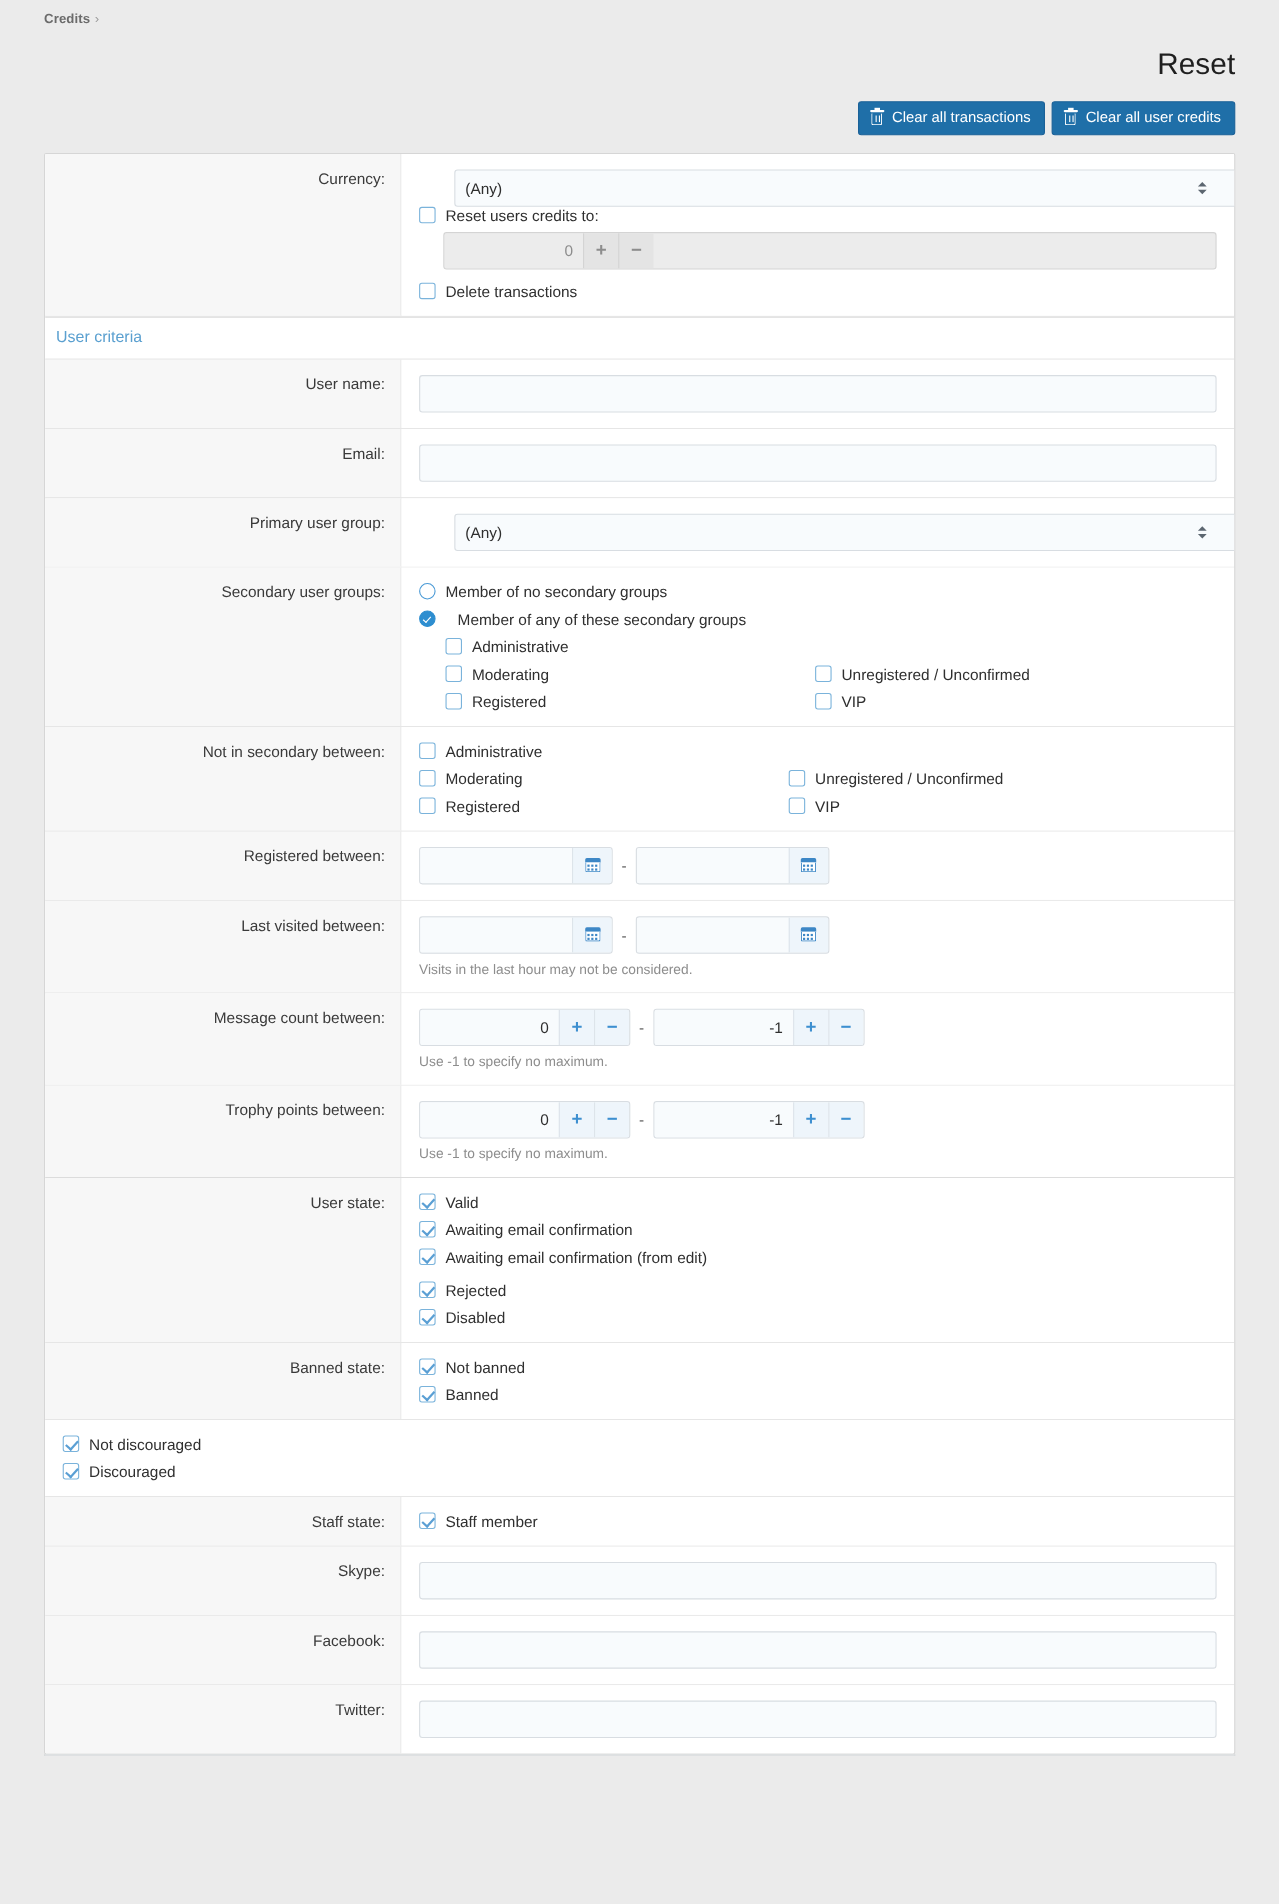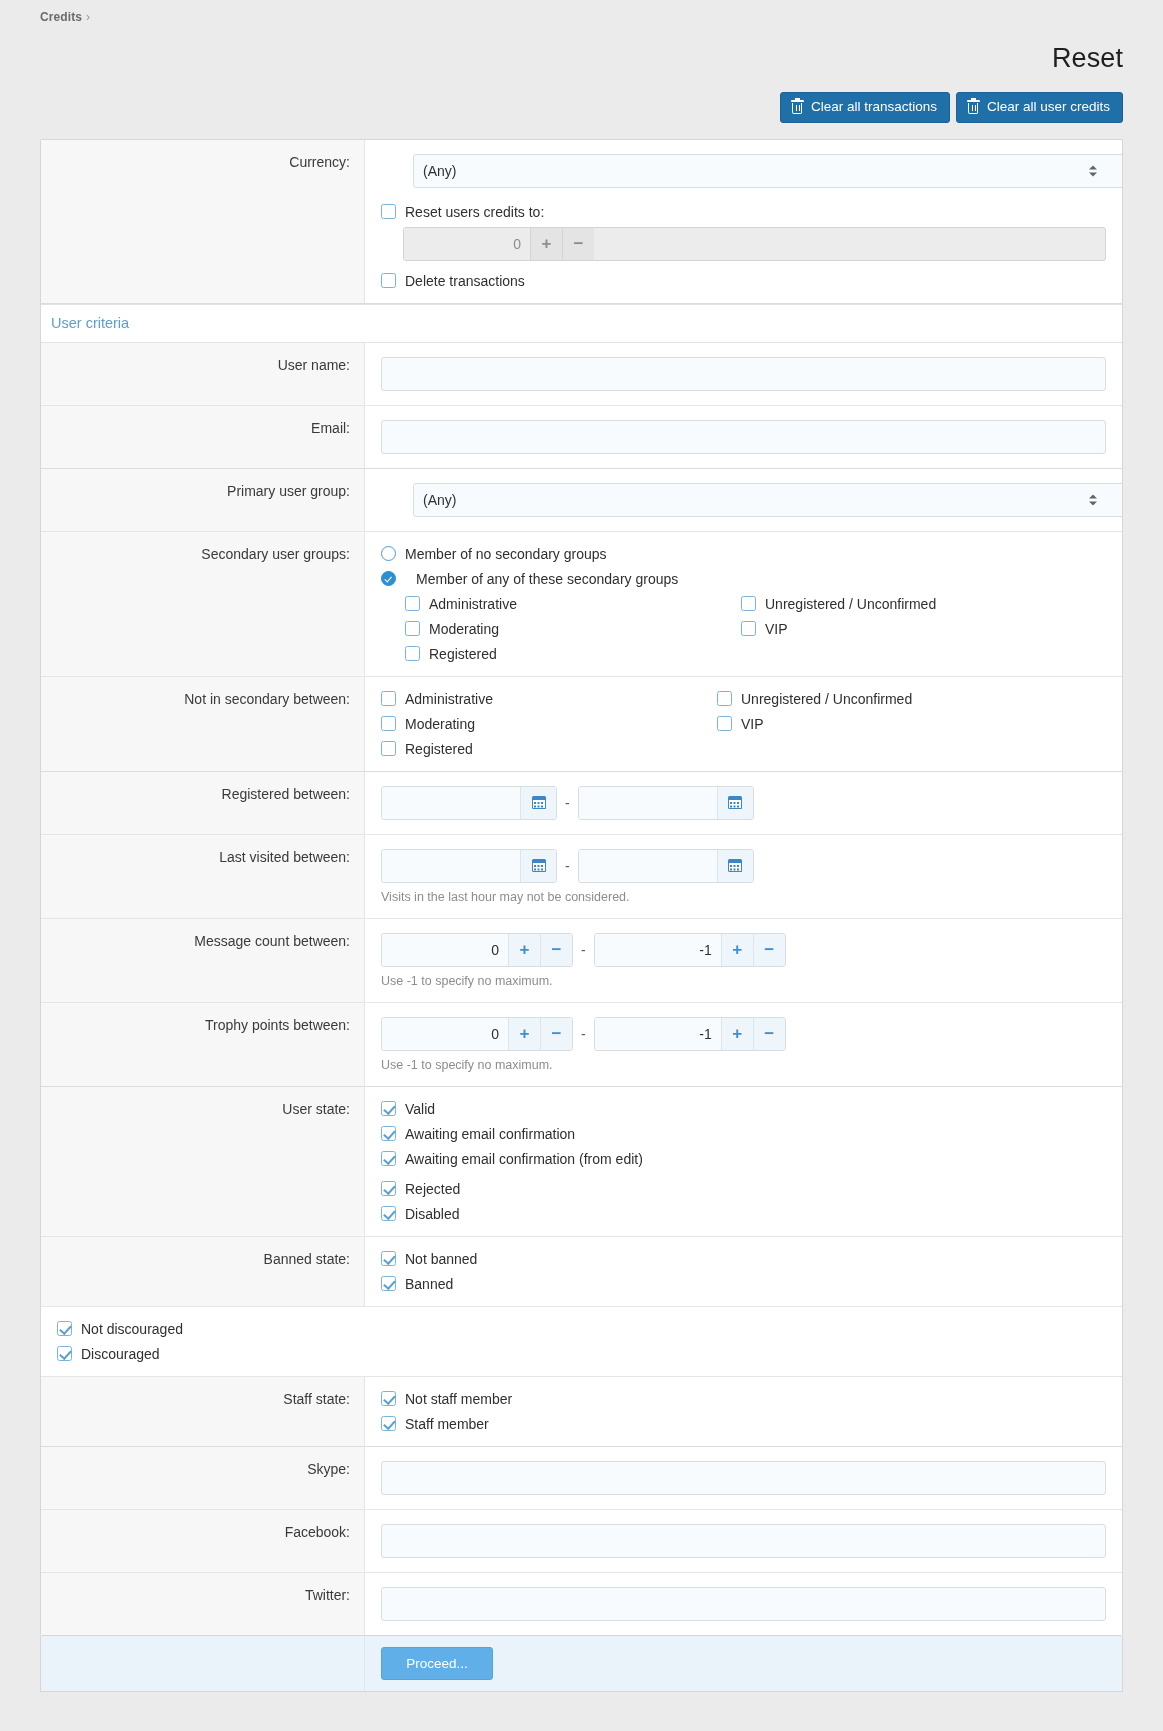--- a/index.html
+++ b/index.html
@@ -83,21 +83,21 @@
   .radio {
     width:15px; height:15px; flex:none; border:1.8px solid #4a9ad6; border-radius:50%;
     background:#fff; position:relative; display:inline-block;
   }
   .radio.on { background:#2e8ed0; border-color:#2e8ed0; }
   .radio.on:after {
     content:""; position:absolute; left:4.2px; top:2.2px; width:3.2px; height:6.4px;
     border:solid #fff; border-width:0 1.9px 1.9px 0; transform:rotate(42deg);
   }
 
-  .twocol { display:flex; }
+  .twocol { display:flex;align-items:flex-end; }
   .twocol .col { width:336px; }
   .indent { padding-left:24px; }
 
   
   .pairline { display:flex; align-items:center; gap:8px; }
   .dash { color:#5b5b5b; font-size:14px; }
   .datefield { display:flex; width:176px; border:1px solid #d8dde2; border-radius:3px; overflow:hidden; background:#f8fbfd; }
   .datefield input {
     flex:1; min-width:0; height:32px; border:none; background:#f8fbfd; padding:5px 8px;
     font-size:14px; outline:none; font-family:"Liberation Sans", sans-serif; color:#2f2f2f;
@@ -179,21 +179,21 @@
         <div class="sel-wrap">
           <select class="sel">
             <option>(Any)</option>
           </select>
           <span class="sel-arrows">
               <i class="up"></i>
               <i class="dn"></i>
             </span>
         </div>
 
-        <div style="margin-top:16px;">
+        <div style="margin-top:0;">
           <label class="opt">
             <span class="cbox"></span>
             <span>Reset users credits to:</span>
           </label>
           <div class="smallstep">
             <div class="stepper disabled">
               <input type="text" disabled="" value="0" style="">
               <span class="sbtn">+</span>
               <span class="sbtn">−</span>
             </div>
@@ -452,24 +452,20 @@
         <label class="opt">
           <span class="cbox on"></span>
           <span>Discouraged</span>
         </label>
       </div>
     </div>
 
     <div class="row sec-split">
       <div class="lbl">Staff state:</div>
       <div class="ctl">
-        <label class="opt" style="margin-bottom:9px;">
-          <span class="cbox on"></span>
-          <span>Not staff member</span>
-        </label>
         <label class="opt">
           <span class="cbox on"></span>
           <span>Staff member</span>
         </label>
       </div>
     </div>
 
     <div class="row">
       <div class="lbl">Skype:</div>
       <div class="ctl"><input class="txt" type="text" value="" style=""></div>
@@ -482,18 +478,15 @@
 
     <div class="row">
       <div class="lbl">Twitter:</div>
       <div class="ctl"><input class="txt" type="text" value="" style=""></div>
     </div>
 
   </div>
 
   <div class="footbar">
     <div class="fl"></div>
-    <div class="fr">
-      <button class="btn-proceed">Proceed...</button>
-    </div>
   </div>
 
 </div>
 
 </body></html>

